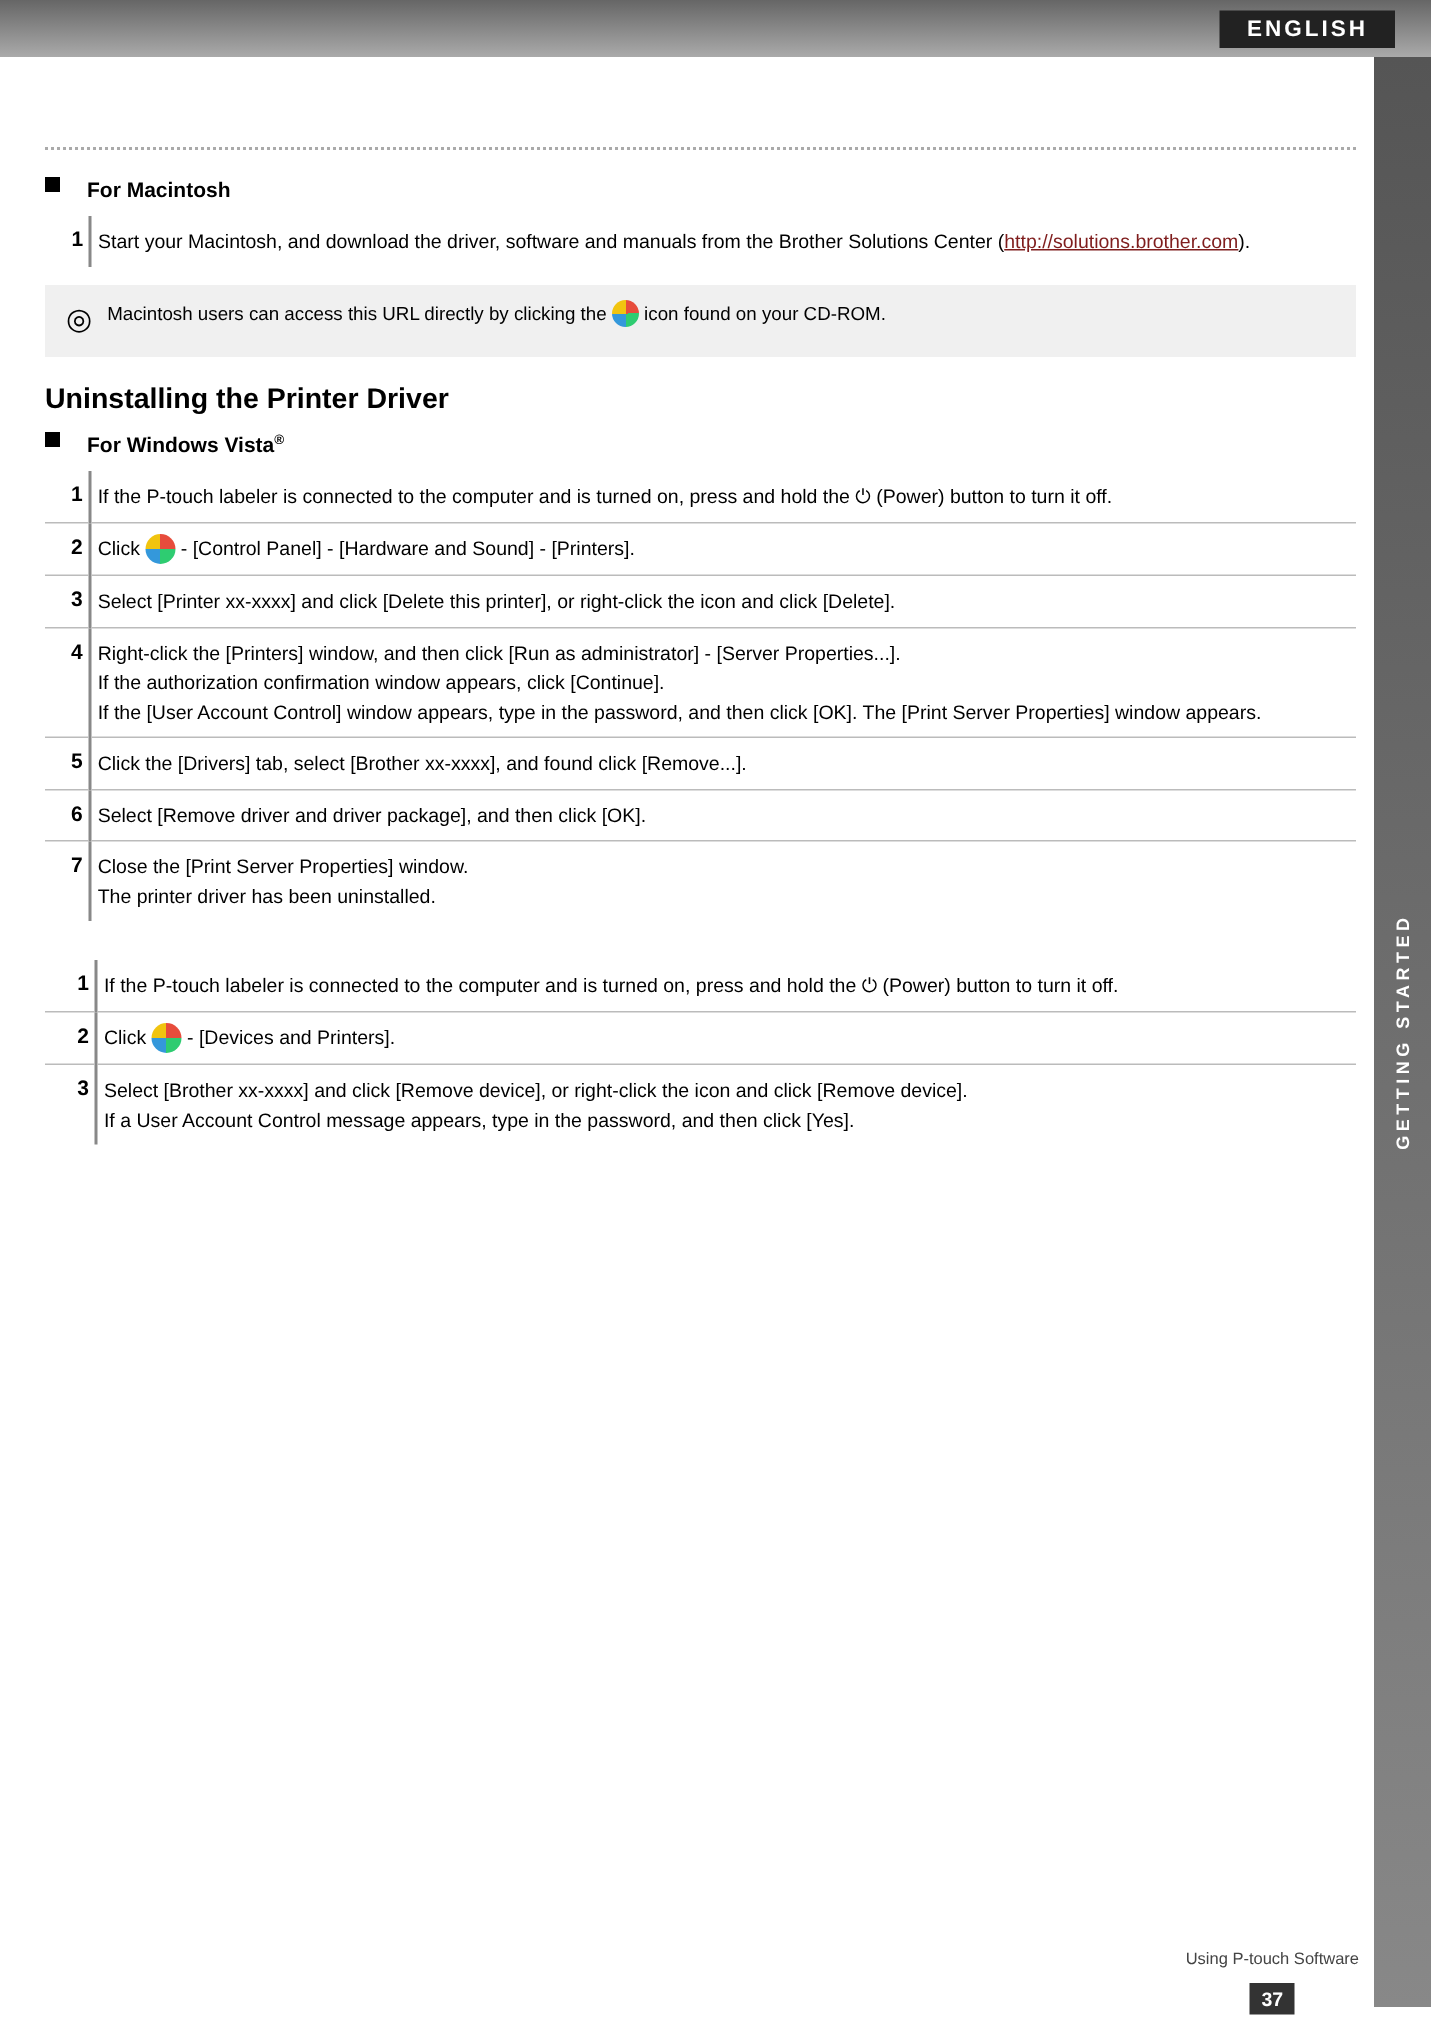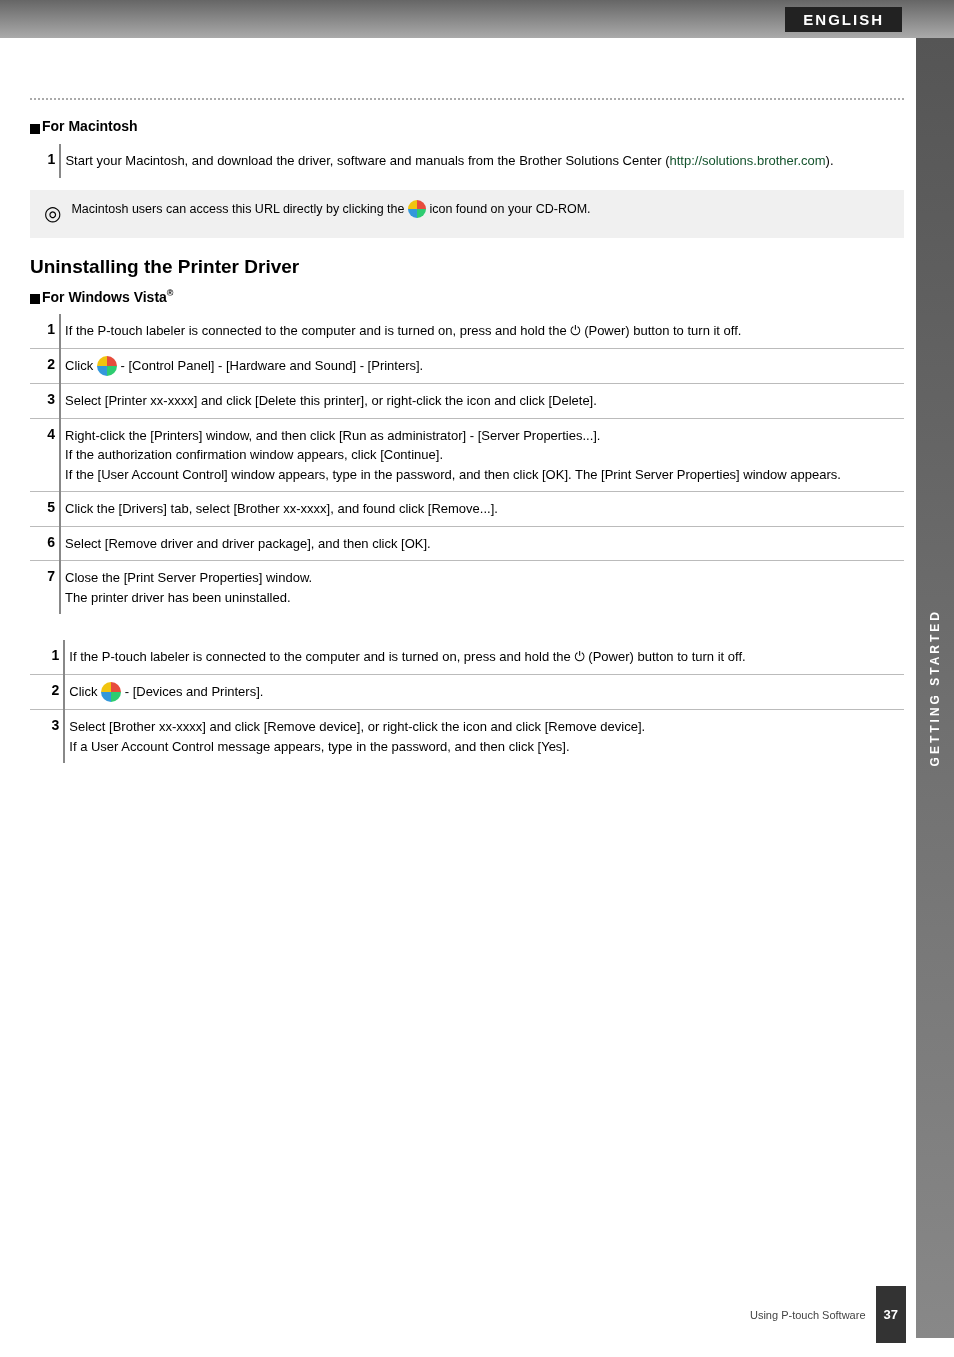--- a/index.html
+++ b/index.html
@@ -14,21 +14,21 @@
       overflow-x: hidden;
     }
 
     
     .header-bar {
       background: linear-gradient(to bottom, #666, #aaa);
       height: 38px;
       display: flex;
       align-items: center;
       justify-content: flex-end;
-      padding-right: 52px;
+      padding-right: 24px;
     }
     .header-english {
       background: #222;
       color: #fff;
       font-weight: bold;
       font-size: 15px;
       padding: 4px 18px;
       letter-spacing: 2px;
     }
 
@@ -57,27 +57,28 @@
     
     .page-number-area {
       position: absolute;
       bottom: 14px;
       right: 48px;
       display: flex;
       align-items: center;
       gap: 10px;
       font-size: 11px;
       color: #444;
+      flex-direction: column;
     }
     .page-number-box {
       background: #333;
       color: #fff;
       font-weight: bold;
       font-size: 13px;
-      padding: 21px 8px;
+      padding: 3px 8px;
     }
 
     
     .main-content {
       margin-left: 30px;
       margin-right: 50px;
       padding-top: 60px;
       padding-bottom: 40px;
     }
 
@@ -87,22 +88,22 @@
       border-top: 2px dotted #aaa;
       margin-bottom: 18px;
     }
 
     
     .section-heading {
       font-size: 14px;
       font-weight: bold;
       margin-bottom: 10px;
       display: flex;
-      align-items: flex-end;
-      gap: 2px;
+      align-items: flex-start;
+      gap: 18px;
     }
     .square-bullet {
       display: inline-block;
       width: 10px;
       height: 10px;
       background: #000;
       flex-shrink: 0;
     }
 
     
@@ -193,21 +194,21 @@
     <div class="section-heading">
       <span class="square-bullet"></span>
       <span>For Macintosh</span>
     </div>
 
     <table class="step-list">
       <tbody>
           <tr>
         <td class="step-num">1</td>
         <td class="step-content">
-          <span>Start your Macintosh, and download the driver, software and manuals from the Brother Solutions Center (<span style="color:#14532d;">http://solutions.brother.com</span>).</span>
+          <span>Start your Macintosh, and download the driver, software and manuals from the Brother Solutions Center (<span style="text-decoration:underline;color:#7f1d1d;">http://solutions.brother.com</span>).</span>
         </td>
       </tr>
     </tbody>
       </table>
 
     <div class="note-box">
       <span class="note-icon">◎</span>
       <span>Macintosh users can access this URL directly by clicking the <span style="display:inline-block;width:18px;height:18px;background:conic-gradient(#e74c3c 0deg 90deg,#2ecc71 90deg 180deg,#3498db 180deg 270deg,#f1c40f 270deg 360deg);border-radius:50%;vertical-align:middle;"></span> icon found on your CD-ROM.</span>
     </div>
   </div>

